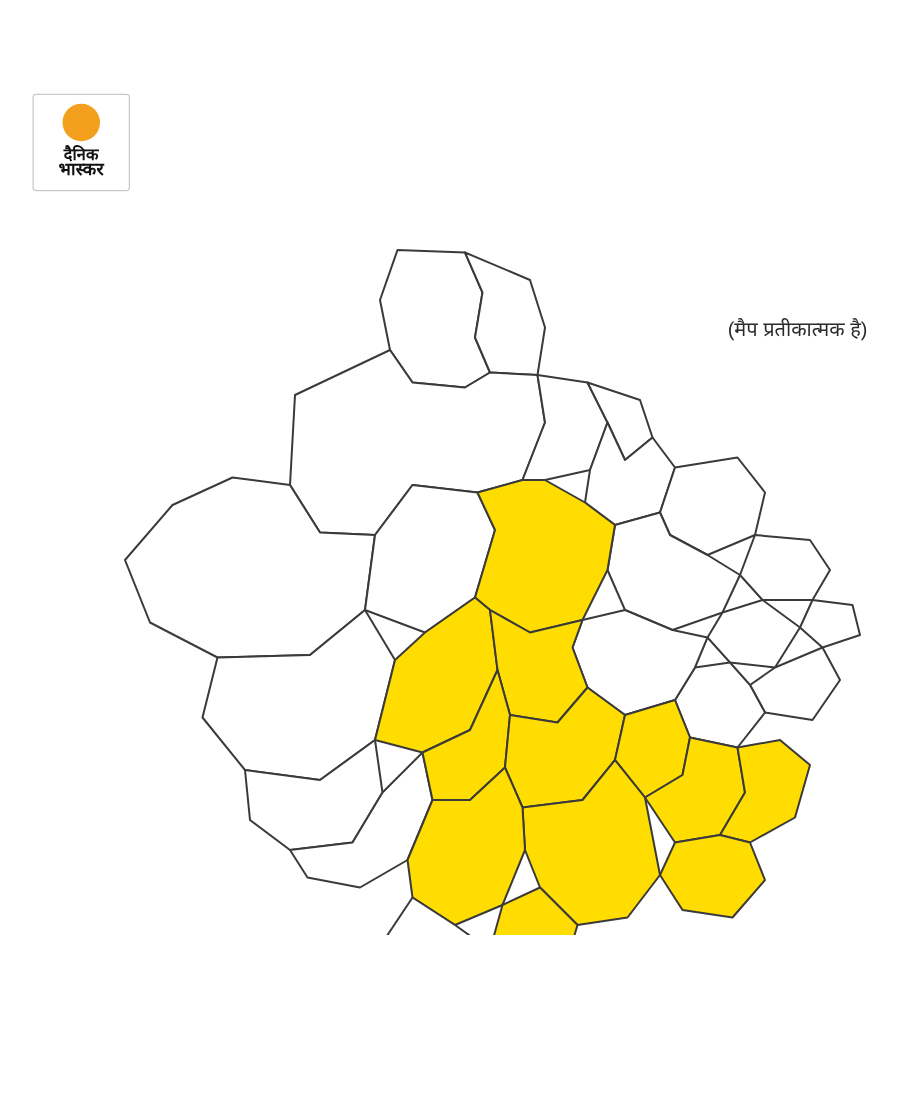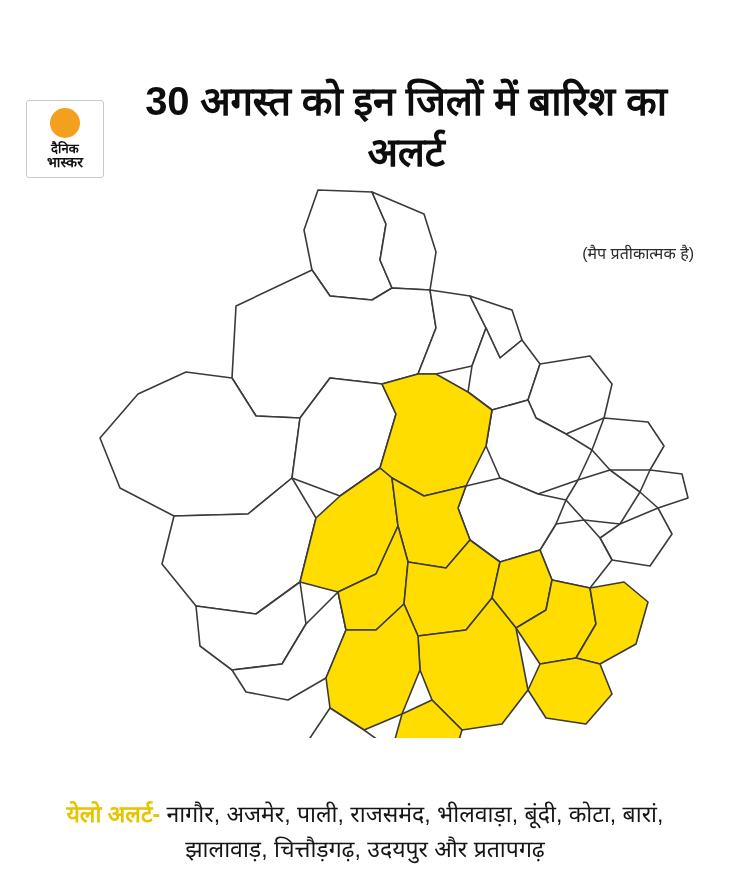--- a/index.html
+++ b/index.html
@@ -19,22 +19,23 @@
     height: 892px;
     background: #ffffff;
     box-sizing: border-box;
   }
 
   
   .header {
     position: relative;
     height: 152px;
     display: flex;
-    align-items: flex-end;
-    padding: 26px 0 0 0;
+    align-items: center;
+    padding: 36px 0 0 0;
+    font-family: Liberation Serif, serif;
   }
   .logo-box {
     width: 76px;
     height: 76px;
     margin-left: 26px;
     margin-top: 4px;
     border: 1px solid #c9c9c9;
     border-radius: 3px;
     background: #ffffff;
     display: flex;
@@ -118,21 +119,20 @@
 <body>
 
 <div class="page">
 
   <div class="header">
     <div class="logo-box">
       <div class="logo-sun"></div>
       <div class="logo-text-1">दैनिक</div>
       <div class="logo-text-2">भास्कर</div>
     </div>
-    <div class="title">30 अगस्त को इन जिलों में बारिश का अलर्ट</div>
   </div>
 
   <div class="map-area">
     <div class="map-note">(मैप प्रतीकात्मक है)</div>
 
     <svg class="map-svg" width="730" height="560" viewBox="0 0 730 560">
       <g stroke="#3A3A3A" stroke-width="1.6" stroke-linejoin="round" fill="#ffffff">
 
         <path d="M318 12 L372 14 L386 46 L380 82 L392 110 L372 122 L330 118 L312 92 L304 52 Z"></path>
 
@@ -196,17 +196,14 @@
 
         <path fill="#FFDD00" d="M402 536 L432 522 L462 552 L452 586 L414 596 L392 572 Z"></path>
 
         <path d="M330 530 L364 552 L392 572 L382 606 L344 620 L312 598 L310 560 Z"></path>
 
         <path d="M382 606 L414 596 L452 586 L460 622 L428 652 L388 648 L368 626 Z"></path>
       </g>
     </svg>
   </div>
 
-  <div class="caption">
-    <span class="legend-key">येलो अलर्ट-</span><span> नागौर, अजमेर, पाली, राजसमंद, भीलवाड़ा, बूंदी, कोटा, बारां, झालावाड़, चित्तौड़गढ़, उदयपुर और प्रतापगढ़</span>
-  </div>
 
 </div>
 
 </body></html>

